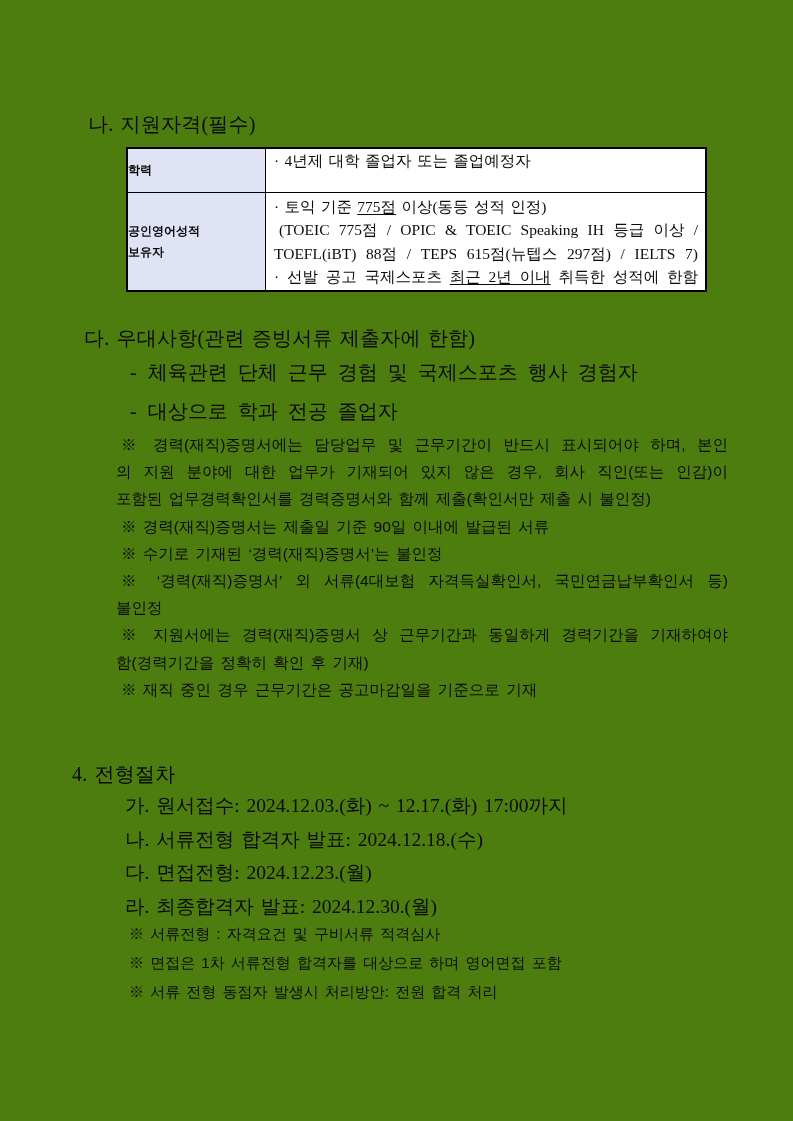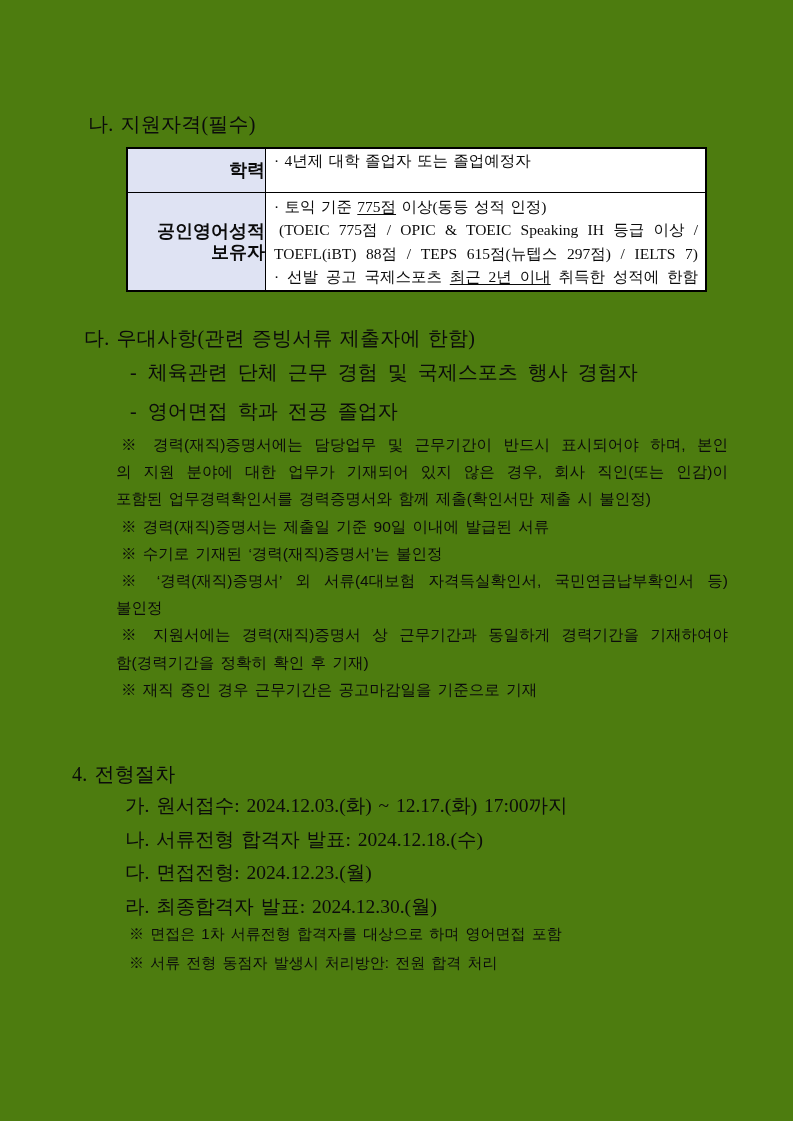--- a/index.html
+++ b/index.html
@@ -25,22 +25,22 @@
     border: 2px solid var(--border-c);
     display: grid;
     grid-template-columns: 138px 1fr;
     grid-template-rows: 44px 1fr;
     background: #ffffff;
   }
   .hcell {
     background: var(--header-bg);
     border-right: 1.5px solid var(--border-c);
     display: flex; flex-direction: column;
-    align-items: flex-end; justify-content: center;
-    font-size: 18px; font-weight: bold;
+    align-items: flex-start; justify-content: center;
+    font-size: 12px; font-weight: bold;
     line-height: 21px; text-align: center;
   }
   .row1 { border-bottom: 1.5px solid var(--border-c); }
   .ccell {
     font-size: 15.5px;
     padding: 0 7px 0 8px;
     word-spacing: 1.5px;
   }
   .ccell.v-center { display: flex; align-items: flex-start; }
   .r2c { padding-top: 2px; }
@@ -98,21 +98,21 @@
       </div>
     </div>
   </div>
 
   <div class="abs sec-title" style="left:84px; top:325px;">다. 우대사항(관련 증빙서류 제출자에 한함)</div>
 
   <div class="abs dash" style="left:114px; top:359px;">
     <span class="dashmark">-</span><span>체육관련 단체 근무 경험 및 국제스포츠 행사 경험자</span>
   </div>
   <div class="abs dash" style="left:114px; top:398px;">
-    <span class="dashmark">-</span><span>영어면접 학과 전공 졸업자</span>
+    <span class="dashmark">-</span><span>대상으로 학과 전공 졸업자</span>
   </div>
 
   <div class="notes sans">
     <div class="note just pl">※ 경력(재직)증명서에는 담당업무 및 근무기간이 반드시 표시되어야 하며, 본인</div>
     <div class="note just">의 지원 분야에 대한 업무가 기재되어 있지 않은 경우, 회사 직인(또는 인감)이</div>
     <div class="note">포함된 업무경력확인서를 경력증명서와 함께 제출(확인서만 제출 시 불인정)</div>
     <div class="note pl">※ 경력(재직)증명서는 제출일 기준 90일 이내에 발급된 서류</div>
     <div class="note pl">※ 수기로 기재된 ‘경력(재직)증명서’는 불인정</div>
     <div class="note just pl">※ ‘경력(재직)증명서’ 외 서류(4대보험 자격득실확인서, 국민연금납부확인서 등)</div>
     <div class="note">불인정</div>
@@ -124,17 +124,18 @@
   <div class="abs sec-title" style="left:72px; top:761px;">4. 전형절차</div>
 
   <div class="steps">
     <div class="step">가. 원서접수: 2024.12.03.(화) ~ 12.17.(화) 17:00까지</div>
     <div class="step">나. 서류전형 합격자 발표: 2024.12.18.(수)</div>
     <div class="step">다. 면접전형: 2024.12.23.(월)</div>
     <div class="step">라. 최종합격자 발표: 2024.12.30.(월)</div>
   </div>
 
   <div class="subnotes sans">
+    <div class="subnote">※ 서류전형 : 자격요건 및 구비서류 적격심사</div>
     <div class="subnote">※ 면접은 1차 서류전형 합격자를 대상으로 하며 영어면접 포함</div>
     <div class="subnote">※ 서류 전형 동점자 발생시 처리방안: 전원 합격 처리</div>
   </div>
 
 </div>
 
 </body></html>

